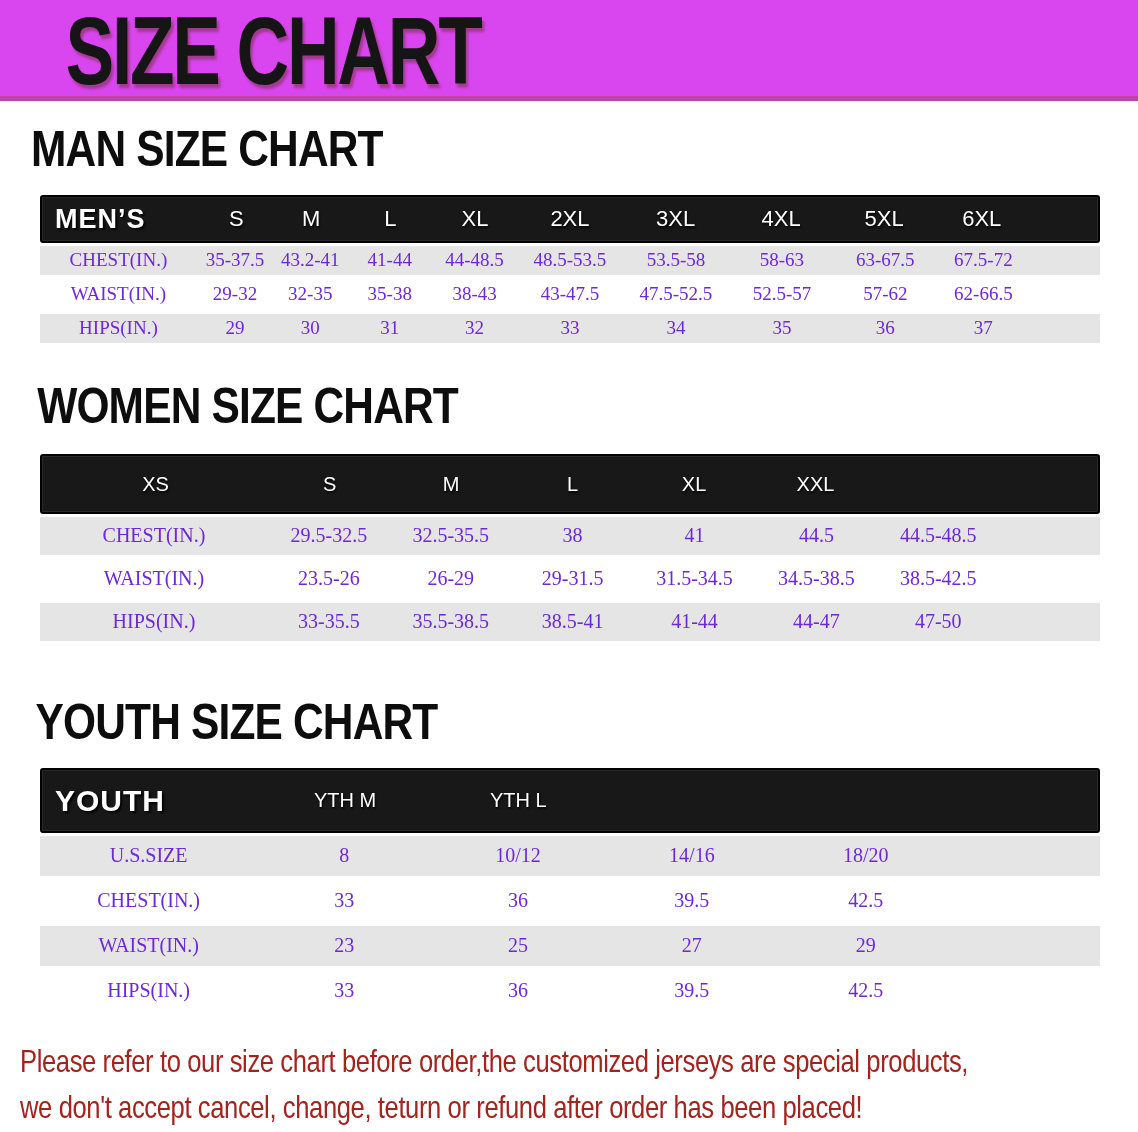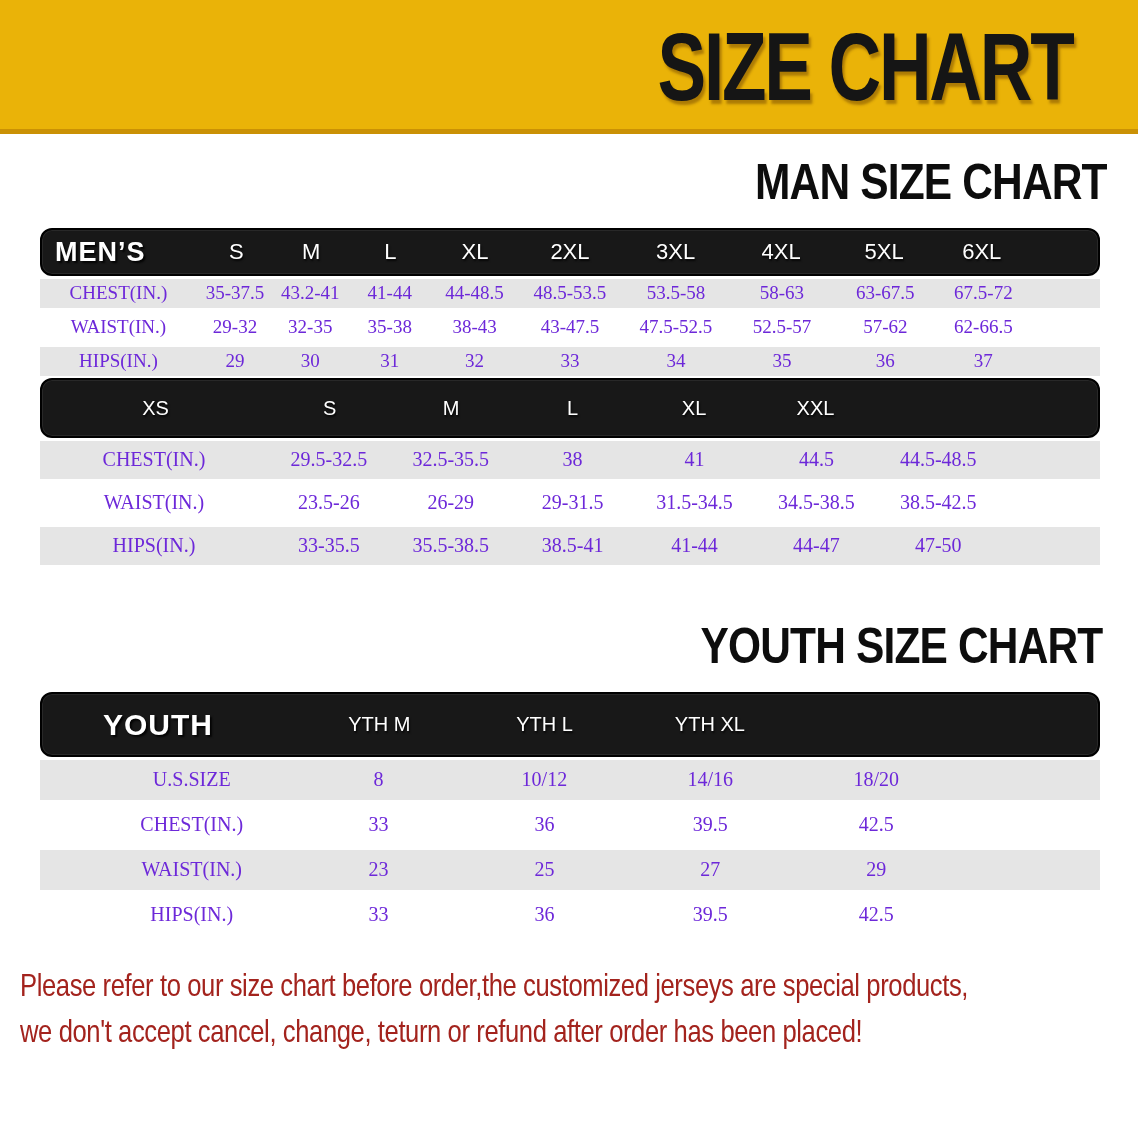--- a/index.html
+++ b/index.html
@@ -7,25 +7,25 @@
   body {
     height: 1132px;
     overflow: hidden;
     background: #ffffff;
     font-family: "Liberation Sans", sans-serif;
     color: #171717;
   }
 
   
   .banner {
-    height: 134px;
-    background: #eab308;
+    height: 101px;
+    background: #d946ef;
     display: flex;
     align-items: center;
-    justify-content: flex-end;
+    justify-content: flex-start;
     position: relative;
   }
   .banner::after {
     content: "";
     position: absolute;
     left: 0; right: 0; bottom: 0;
     height: 5px;
     background: rgba(130, 65, 0, 0.30);
   }
   .banner-title {
@@ -35,21 +35,21 @@
     font-weight: 700;
     color: #151515;
     letter-spacing: -3px;
     white-space: nowrap;
     transform: scaleX(0.76);
     text-shadow: 3px 4px 3px rgba(80, 40, 0, 0.40);
   }
 
   
   .section-heading {
-    text-align: right;
+    text-align: left;
     font-size: 50px;
     line-height: 52px;
     font-weight: 700;
     color: #0d0d0d;
   }
   .section-heading > span {
     display: inline-block;
     transform: scaleX(0.85);
     letter-spacing: -1px;
     white-space: nowrap;
@@ -59,31 +59,31 @@
   .youth .section-heading { margin: 53px 0 20px; }
 
   
   .size-table { margin: 0 38px 0 40px; }
 
   .bar {
     display: grid;
     align-items: center;
     background: #181818;
     border: 2px solid #000;
-    border-radius: 12px;
+    border-radius: 3px;
     color: #ffffff;
     box-shadow: inset 0 0 0 1px rgba(255,255,255,0.07);
   }
   .men   .bar { height: 48px; }
   .women .bar { height: 60px; }
   .youth .bar { height: 65px; }
 
   .men   .bar, .men   .row { grid-template-columns: 14.8% 7.2% 7% 8% 8% 10% 10% 10% 9.5% 9% 1fr; }
   .women .bar, .women .row { grid-template-columns: 21.5% repeat(6, 11.5%) 1fr; }
-  .youth .bar, .youth .row { grid-template-columns: 20.5% repeat(4, 16.4%) 1fr; padding-left: 48px; }
+  .youth .bar, .youth .row { grid-template-columns: 20.5% repeat(4, 16.4%) 1fr; }
 
   .corner {
     font-weight: 700;
     padding-left: 13px;
     letter-spacing: 1px;
     white-space: nowrap;
     text-shadow: 2px 2px 2px rgba(0,0,0,0.85);
   }
   .men   .corner { font-size: 27px; }
   .women .corner, .youth .corner { font-size: 30px; }
@@ -182,20 +182,21 @@
           <span class="cell">33</span>
           <span class="cell">34</span>
           <span class="cell">35</span>
           <span class="cell">36</span>
           <span class="cell">37</span>
           <span class="spacer"></span>
         </div>
       </div>
     </section>
     <section class="size-section women">
+      <h2 class="section-heading"><span>WOMEN SIZE CHART</span></h2>
       <div class="size-table">
         <div class="bar">
           <span class="col-h">XS</span>
           <span class="col-h">S</span>
           <span class="col-h">M</span>
           <span class="col-h">L</span>
           <span class="col-h">XL</span>
           <span class="col-h">XXL</span>
           <span class="spacer"></span>
         </div>
@@ -231,21 +232,20 @@
         </div>
       </div>
     </section>
     <section class="size-section youth">
       <h2 class="section-heading"><span>YOUTH SIZE CHART</span></h2>
       <div class="size-table">
         <div class="bar">
           <span class="corner">YOUTH</span>
           <span class="col-h">YTH M</span>
           <span class="col-h">YTH L</span>
-          <span class="col-h">YTH XL</span>
           <span class="spacer"></span>
         </div>
         <div class="row alt">
           <span class="row-label">U.S.SIZE</span>
           <span class="cell">8</span>
           <span class="cell">10/12</span>
           <span class="cell">14/16</span>
           <span class="cell">18/20</span>
           <span class="spacer"></span>
         </div>

